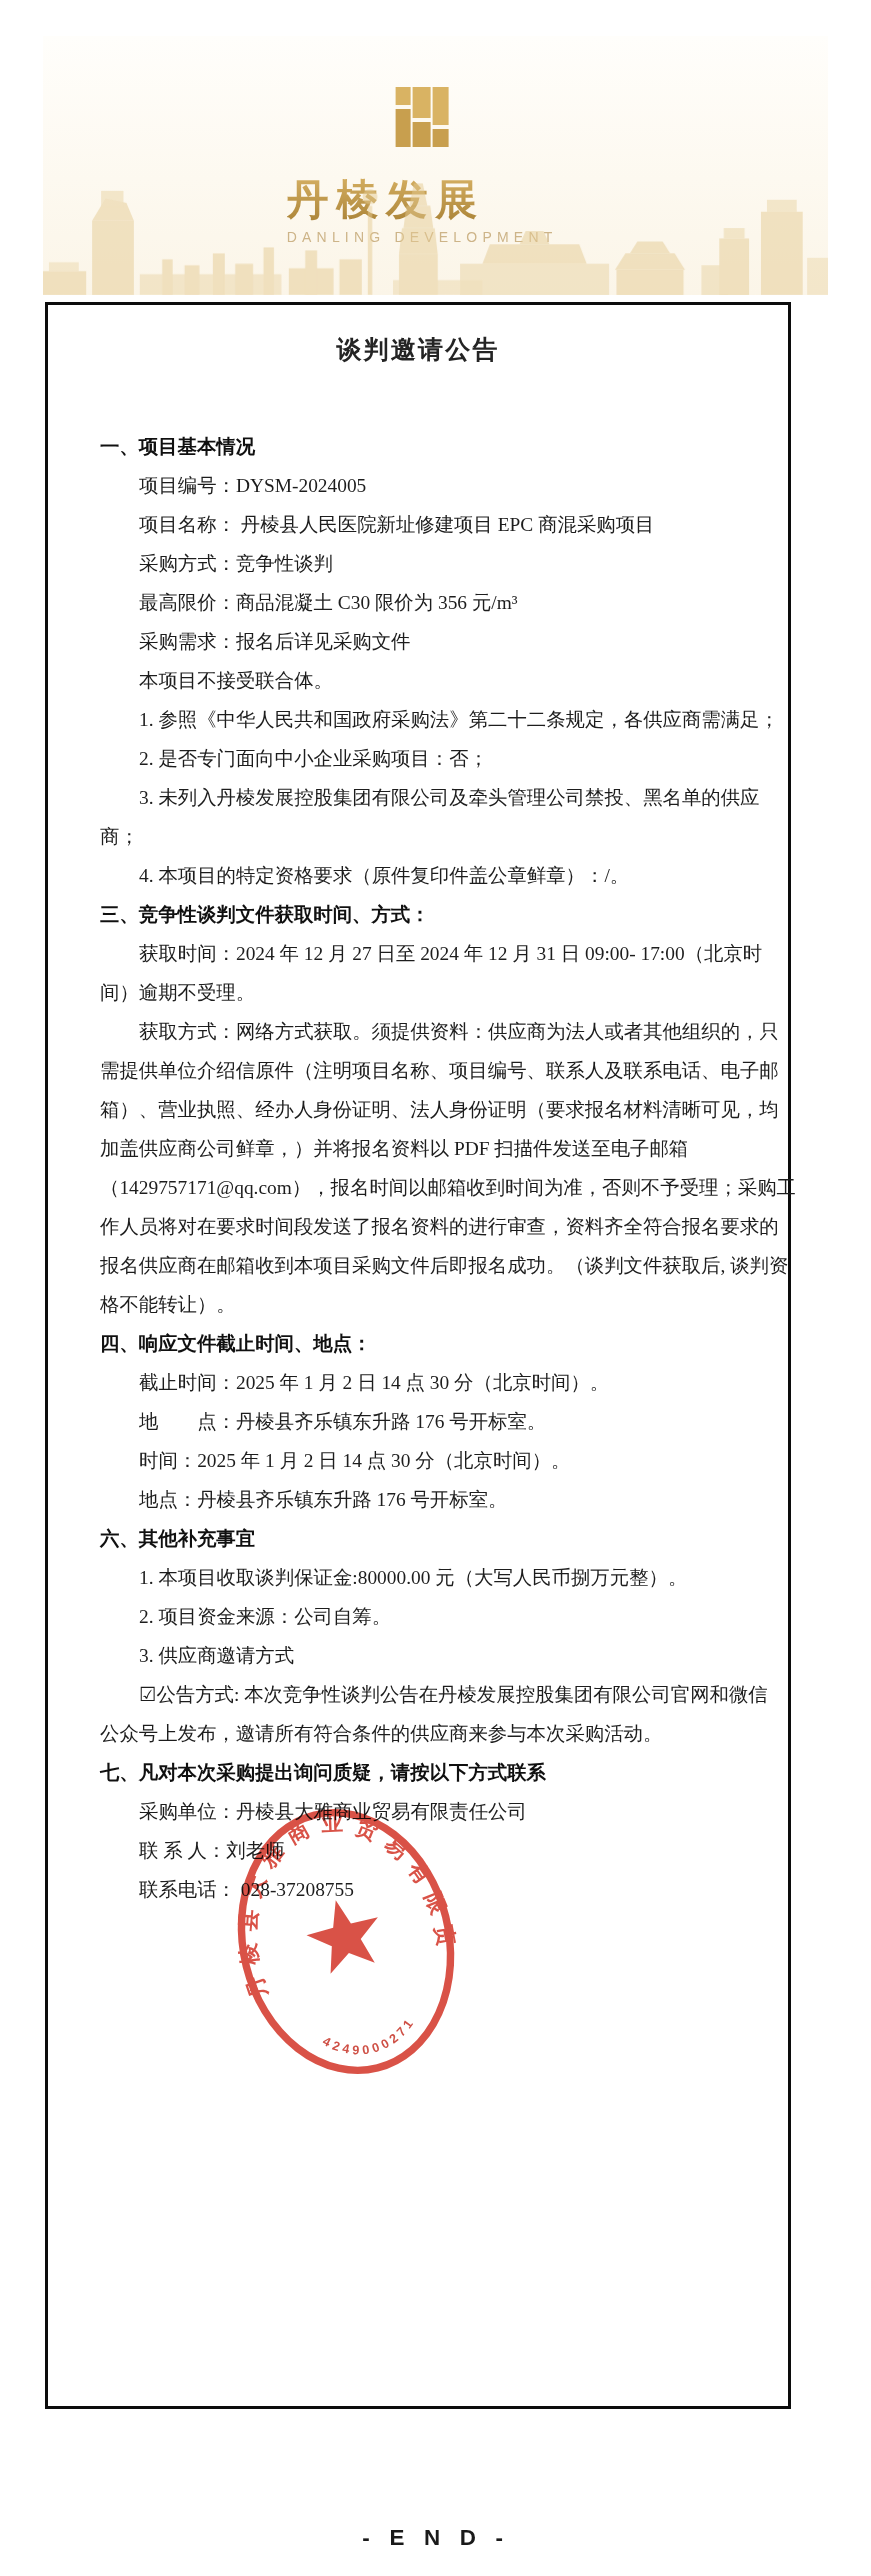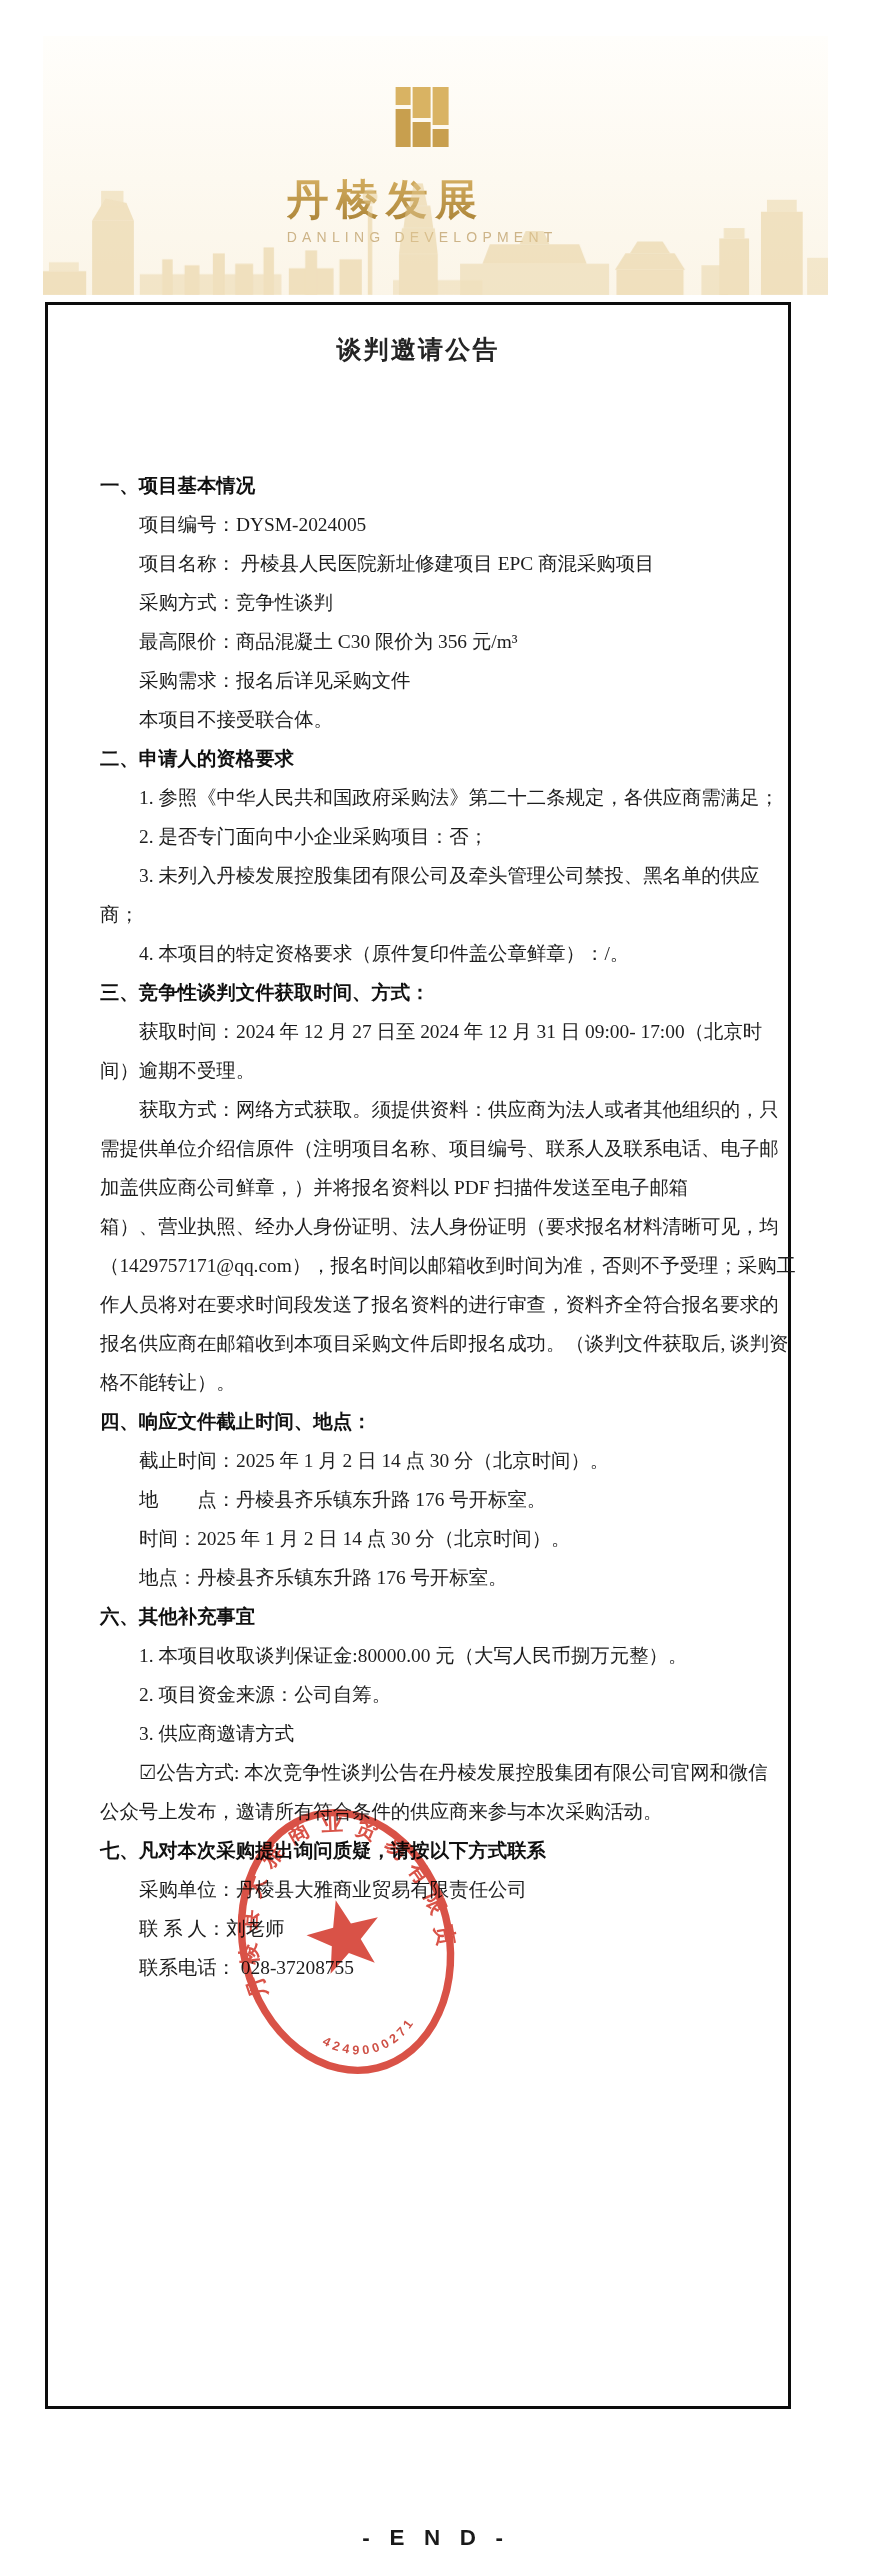--- a/index.html
+++ b/index.html
@@ -18,21 +18,21 @@
   .brand-text{text-align:left;}
   .brand-cn{font-family:"Liberation Serif","DejaVu Serif",serif;font-weight:bold;font-size:42px;line-height:45px;letter-spacing:7.5px;color:#bd974d;
     background:linear-gradient(180deg,#d3ad60,#ab8438);-webkit-background-clip:text;background-clip:text;-webkit-text-fill-color:transparent;}
   .brand-en{margin-top:6px;font-family:"Liberation Sans","DejaVu Sans",sans-serif;font-size:14px;letter-spacing:5.2px;color:#cdb488;}
   .skyline{position:absolute;left:0;bottom:0;width:100%;height:119px;display:block;}
 
   
   .doc-box{position:absolute;left:45px;top:302px;width:746px;height:2107px;border:3.7px solid #0c0c0c;box-sizing:border-box;background:#ffffff;}
   .doc-title{margin:28px 0 0 0;text-align:center;font-family:"Liberation Sans","DejaVu Sans",sans-serif;
     font-size:25px;font-weight:bold;letter-spacing:2.2px;color:#242424;}
-  .doc-body{margin-top:100px;padding:0 49px 0 52px;}
+  .doc-body{margin-top:61px;padding:0 49px 0 52px;}
   .line{height:39px;line-height:39px;font-size:19.4px;white-space:nowrap;color:#1d1d1d;}
   .line.h{font-family:"Liberation Sans","DejaVu Sans",sans-serif;font-weight:bold;color:#101010;}
   .line.i{padding-left:39px;}
   .line.f{padding-left:0;}
 
   
   .stamp{position:absolute;left:212px;top:1785px;width:268px;height:313px;opacity:.88;mix-blend-mode:multiply;pointer-events:none;}
   .seal-text{font-family:"Liberation Sans","DejaVu Sans",sans-serif;font-weight:bold;}
 
   
@@ -98,33 +98,32 @@
   <section class="doc-box">
     <h1 class="doc-title">谈判邀请公告</h1>
     <div class="doc-body" id="doc-body">
         <div class="line h">一、项目基本情况</div>
         <div class="line i">项目编号：DYSM-2024005</div>
         <div class="line i">项目名称： 丹棱县人民医院新址修建项目 EPC 商混采购项目</div>
         <div class="line i">采购方式：竞争性谈判</div>
         <div class="line i">最高限价：商品混凝土 C30 限价为 356 元/m³</div>
         <div class="line i">采购需求：报名后详见采购文件</div>
         <div class="line i">本项目不接受联合体。</div>
-        <div class="line h">二、申请人的资格要求</div>
         <div class="line i">1. 参照《中华人民共和国政府采购法》第二十二条规定，各供应商需满足；</div>
         <div class="line i">2. 是否专门面向中小企业采购项目：否；</div>
         <div class="line i">3. 未列入丹棱发展控股集团有限公司及牵头管理公司禁投、黑名单的供应</div>
         <div class="line f">商；</div>
         <div class="line i">4. 本项目的特定资格要求（原件复印件盖公章鲜章）：/。</div>
         <div class="line h">三、竞争性谈判文件获取时间、方式：</div>
         <div class="line i">获取时间：2024 年 12 月 27 日至 2024 年 12 月 31 日 09:00- 17:00（北京时</div>
         <div class="line f">间）逾期不受理。</div>
         <div class="line i">获取方式：网络方式获取。须提供资料：供应商为法人或者其他组织的，只</div>
         <div class="line f">需提供单位介绍信原件（注明项目名称、项目编号、联系人及联系电话、电子邮</div>
+        <div class="line f">箱）、营业执照、经办人身份证明、法人身份证明（要求报名材料清晰可见，均</div>
         <div class="line f">加盖供应商公司鲜章，）并将报名资料以 PDF 扫描件发送至电子邮箱</div>
-        <div class="line f">箱）、营业执照、经办人身份证明、法人身份证明（要求报名材料清晰可见，均</div>
         <div class="line f">（1429757171@qq.com），报名时间以邮箱收到时间为准，否则不予受理；采购工</div>
         <div class="line f">作人员将对在要求时间段发送了报名资料的进行审查，资料齐全符合报名要求的</div>
         <div class="line f">报名供应商在邮箱收到本项目采购文件后即报名成功。（谈判文件获取后, 谈判资</div>
         <div class="line f">格不能转让）。</div>
         <div class="line h">四、响应文件截止时间、地点：</div>
         <div class="line i">截止时间：2025 年 1 月 2 日 14 点 30 分（北京时间）。</div>
         <div class="line i">地　　点：丹棱县齐乐镇东升路 176 号开标室。</div>
         <div class="line i">时间：2025 年 1 月 2 日 14 点 30 分（北京时间）。</div>
         <div class="line i">地点：丹棱县齐乐镇东升路 176 号开标室。</div>
         <div class="line h">六、其他补充事宜</div>

